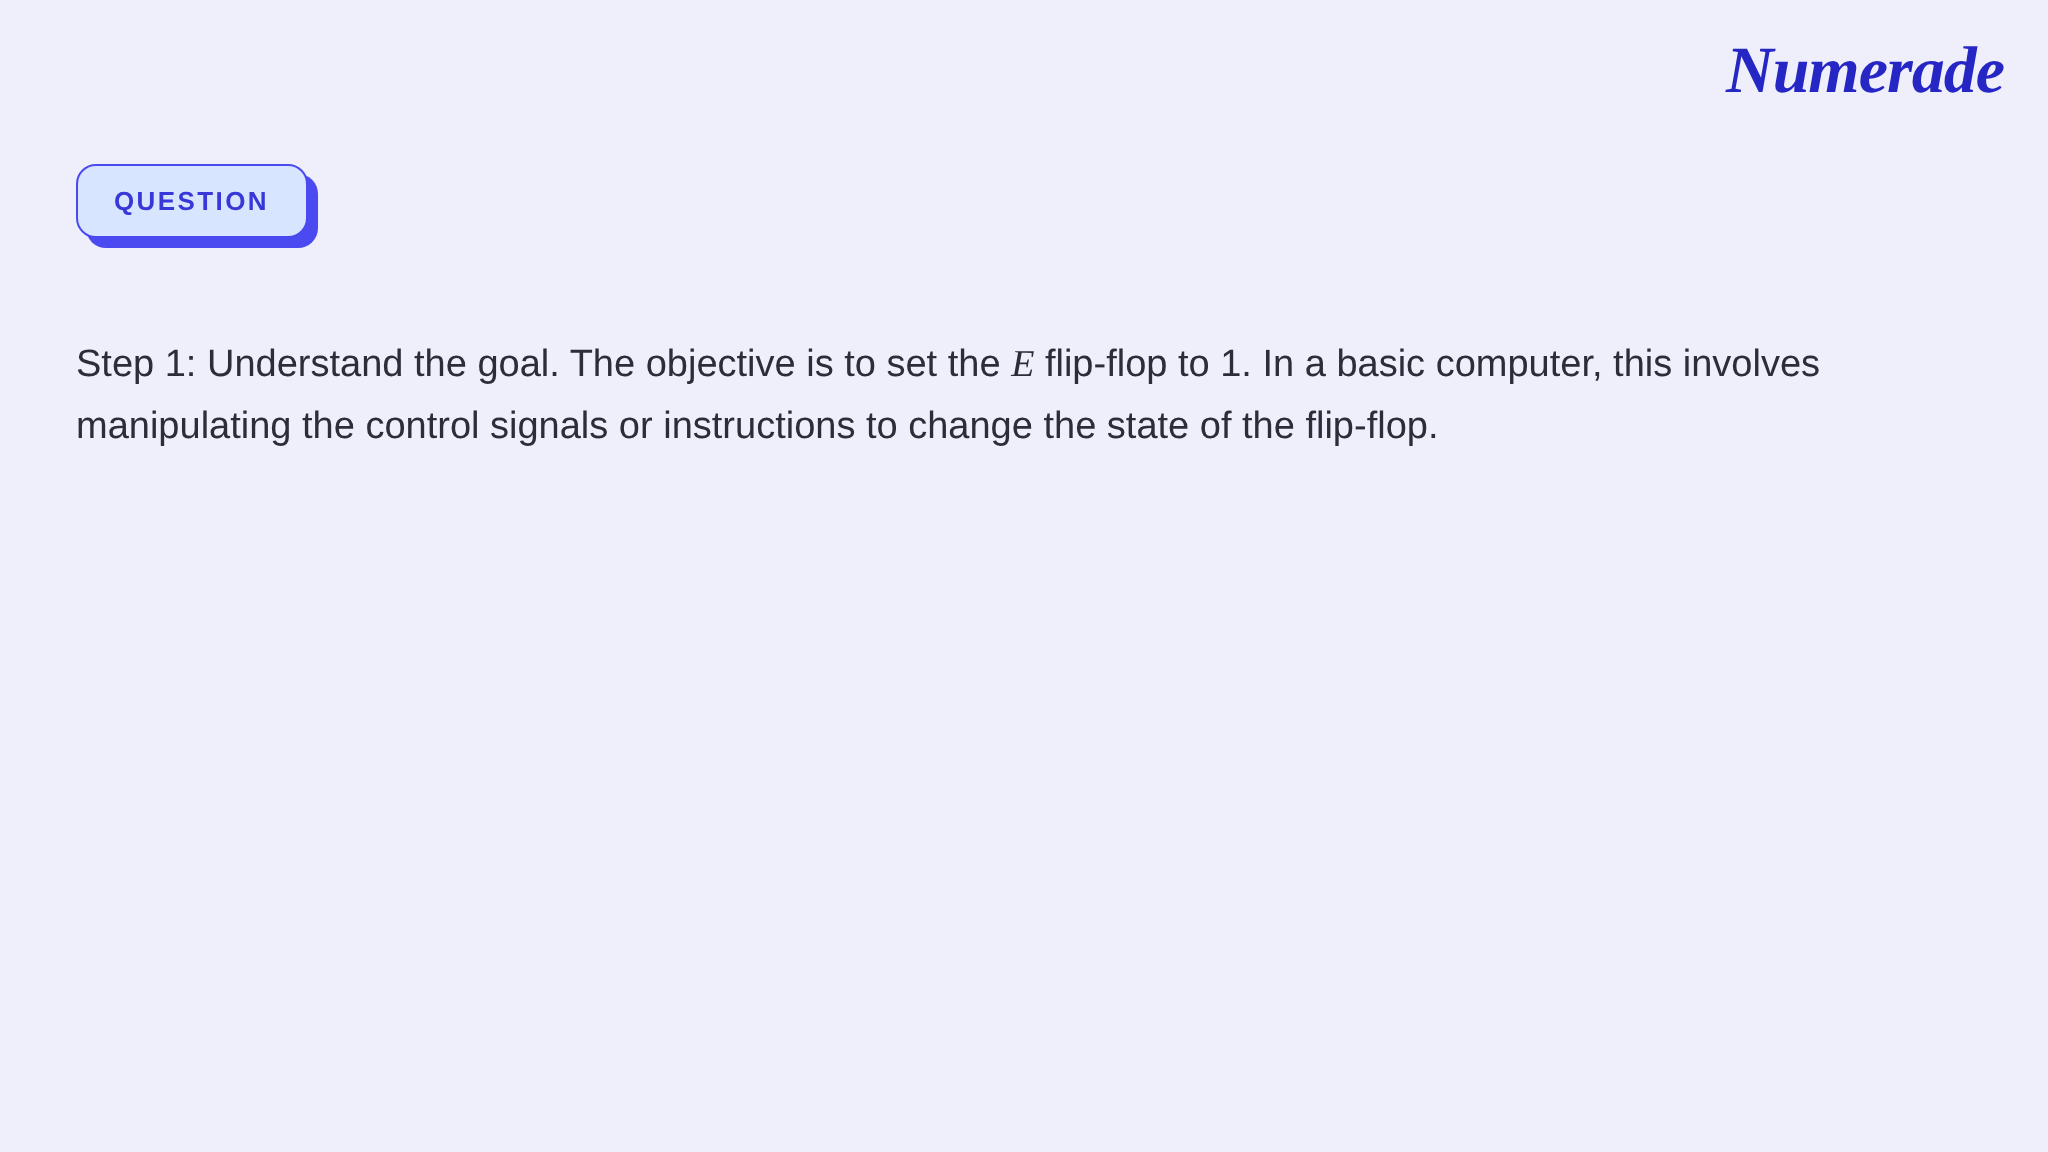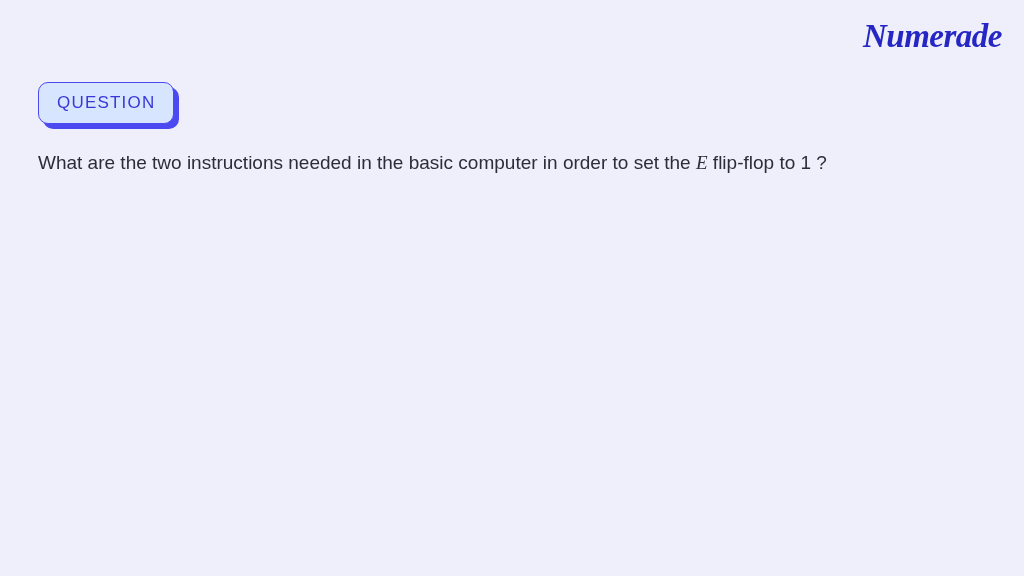--- a/index.html
+++ b/index.html
@@ -41,22 +41,22 @@
       width: 100%;
       height: 100%;
       background-color: #4a4af0;
       border-radius: 10px;
     }
     .badge {
       position: relative;
       padding: 10px 18px;
       border-radius: 10px;
       border: 1.5px solid #4a4af0;
-      font-size: 17px;
-      font-weight: 400;
+      font-size: 13px;
+      font-weight: 700;
       letter-spacing: 1.2px;
       color: #3838d8;
     }
     .badge-question {
       background-color: #d8e5ff;
     }
     .badge-step {
       background-color: #fae4b3;
     }
     .question-text {
@@ -82,19 +82,19 @@
 
 <div class="brand-logo">Numerade</div>
 
 <div class="content">
 
   <div class="badge-wrapper">
     <div class="badge-shadow"></div>
     <div class="badge badge-question">QUESTION</div>
   </div>
 
-  <div class="question-text">
-    <span>What are the two instructions needed in the basic computer in order to set the </span><span class="math-var">E</span><span> flip-flop to 1 ?</span>
-  </div>
 
 
+  <div class="step-text">
+    <span>Step 1: Understand the goal. The objective is to set the </span><span class="math-var">E</span><span> flip-flop to 1. In a basic computer, this involves manipulating the control signals or instructions to change the state of the flip-flop.</span>
+  </div>
 
 </div>
 
 </body></html>

